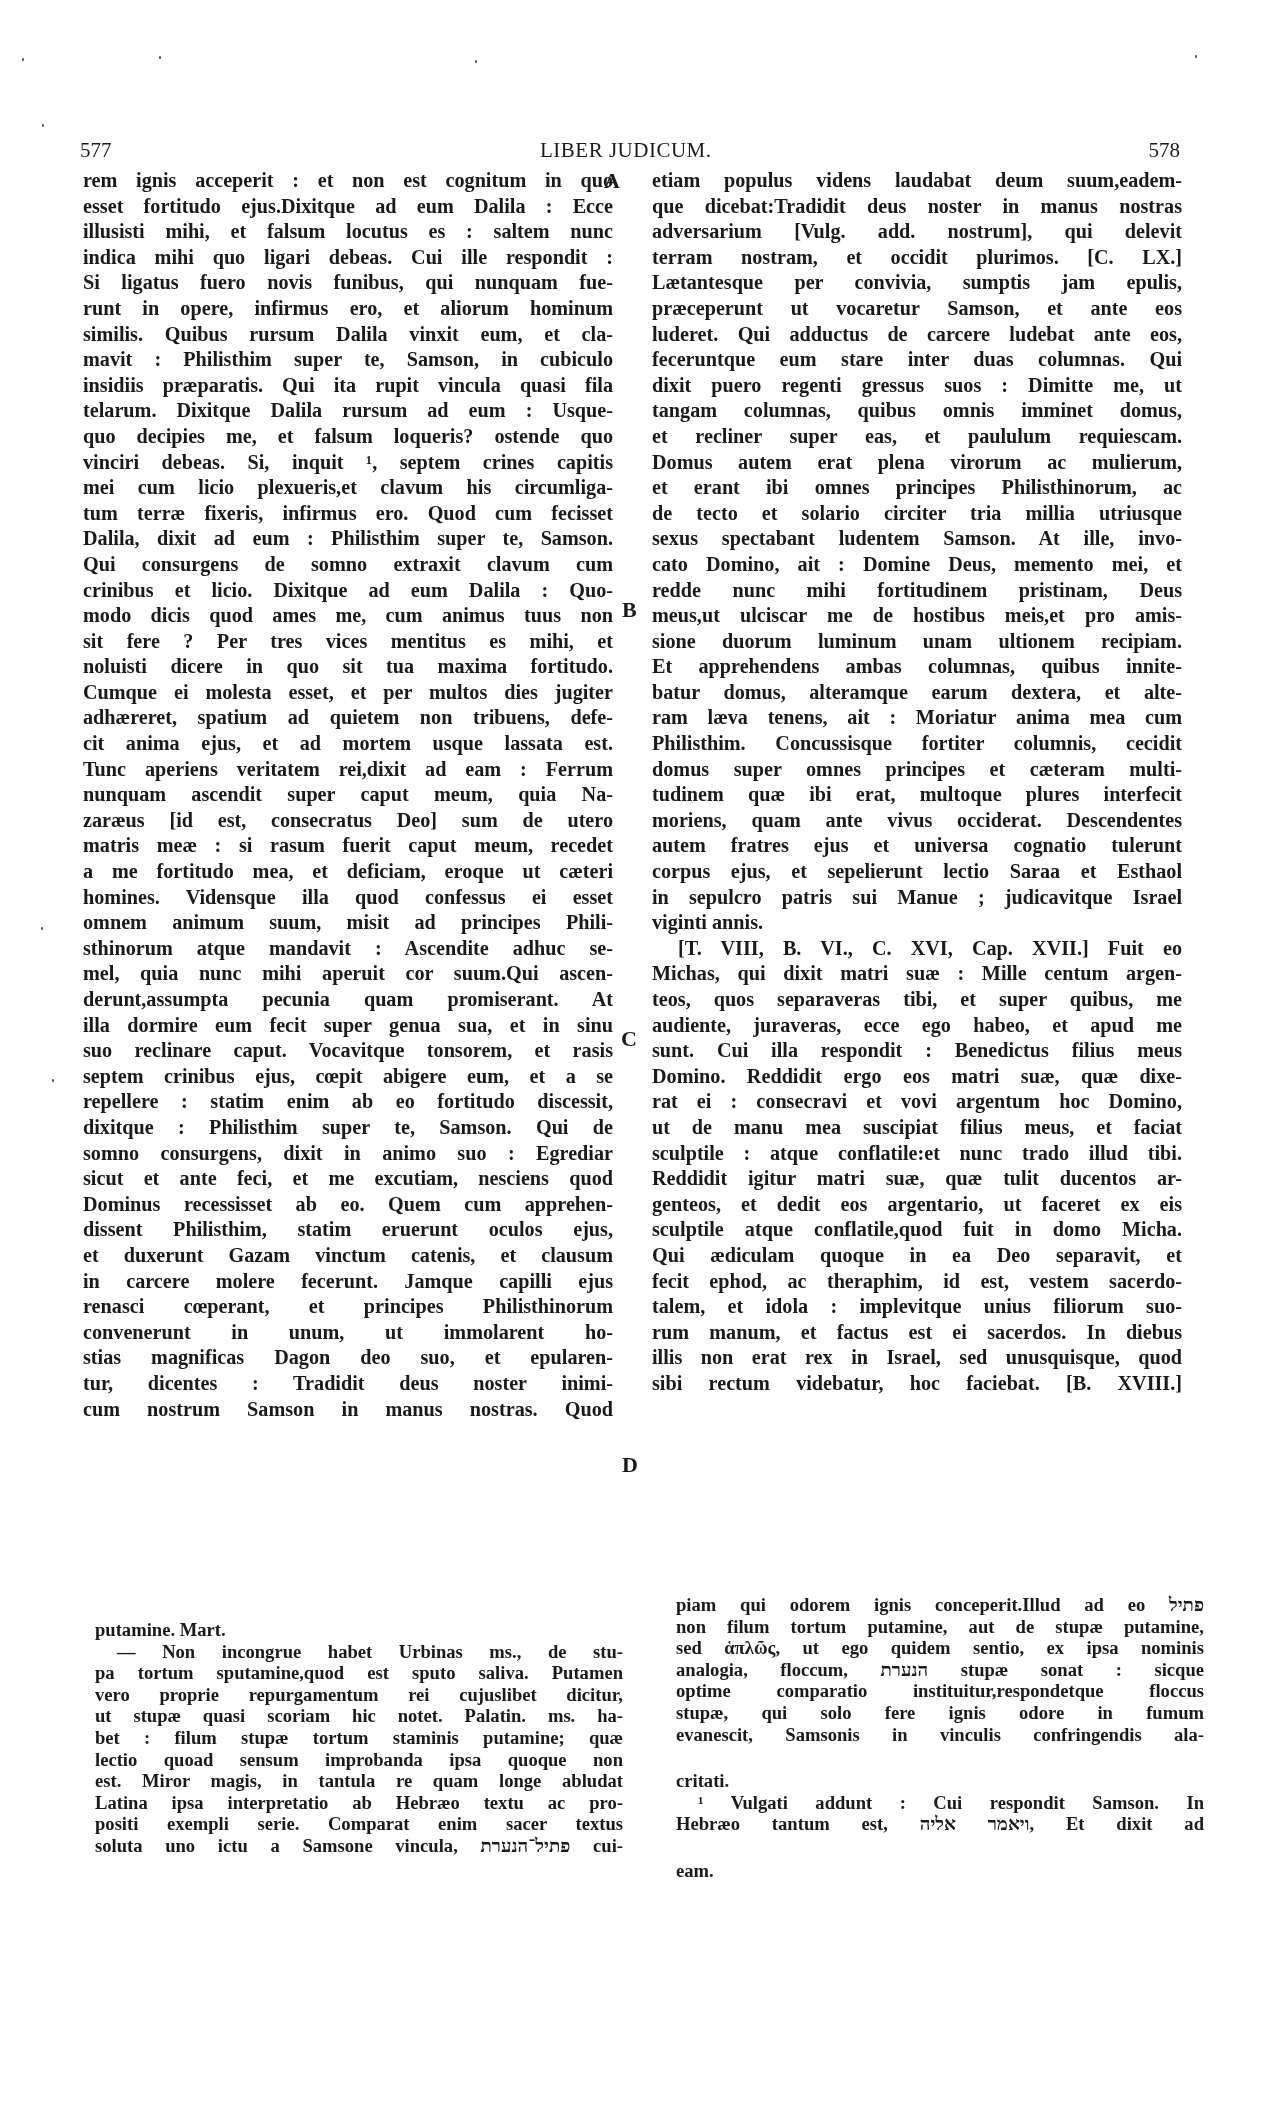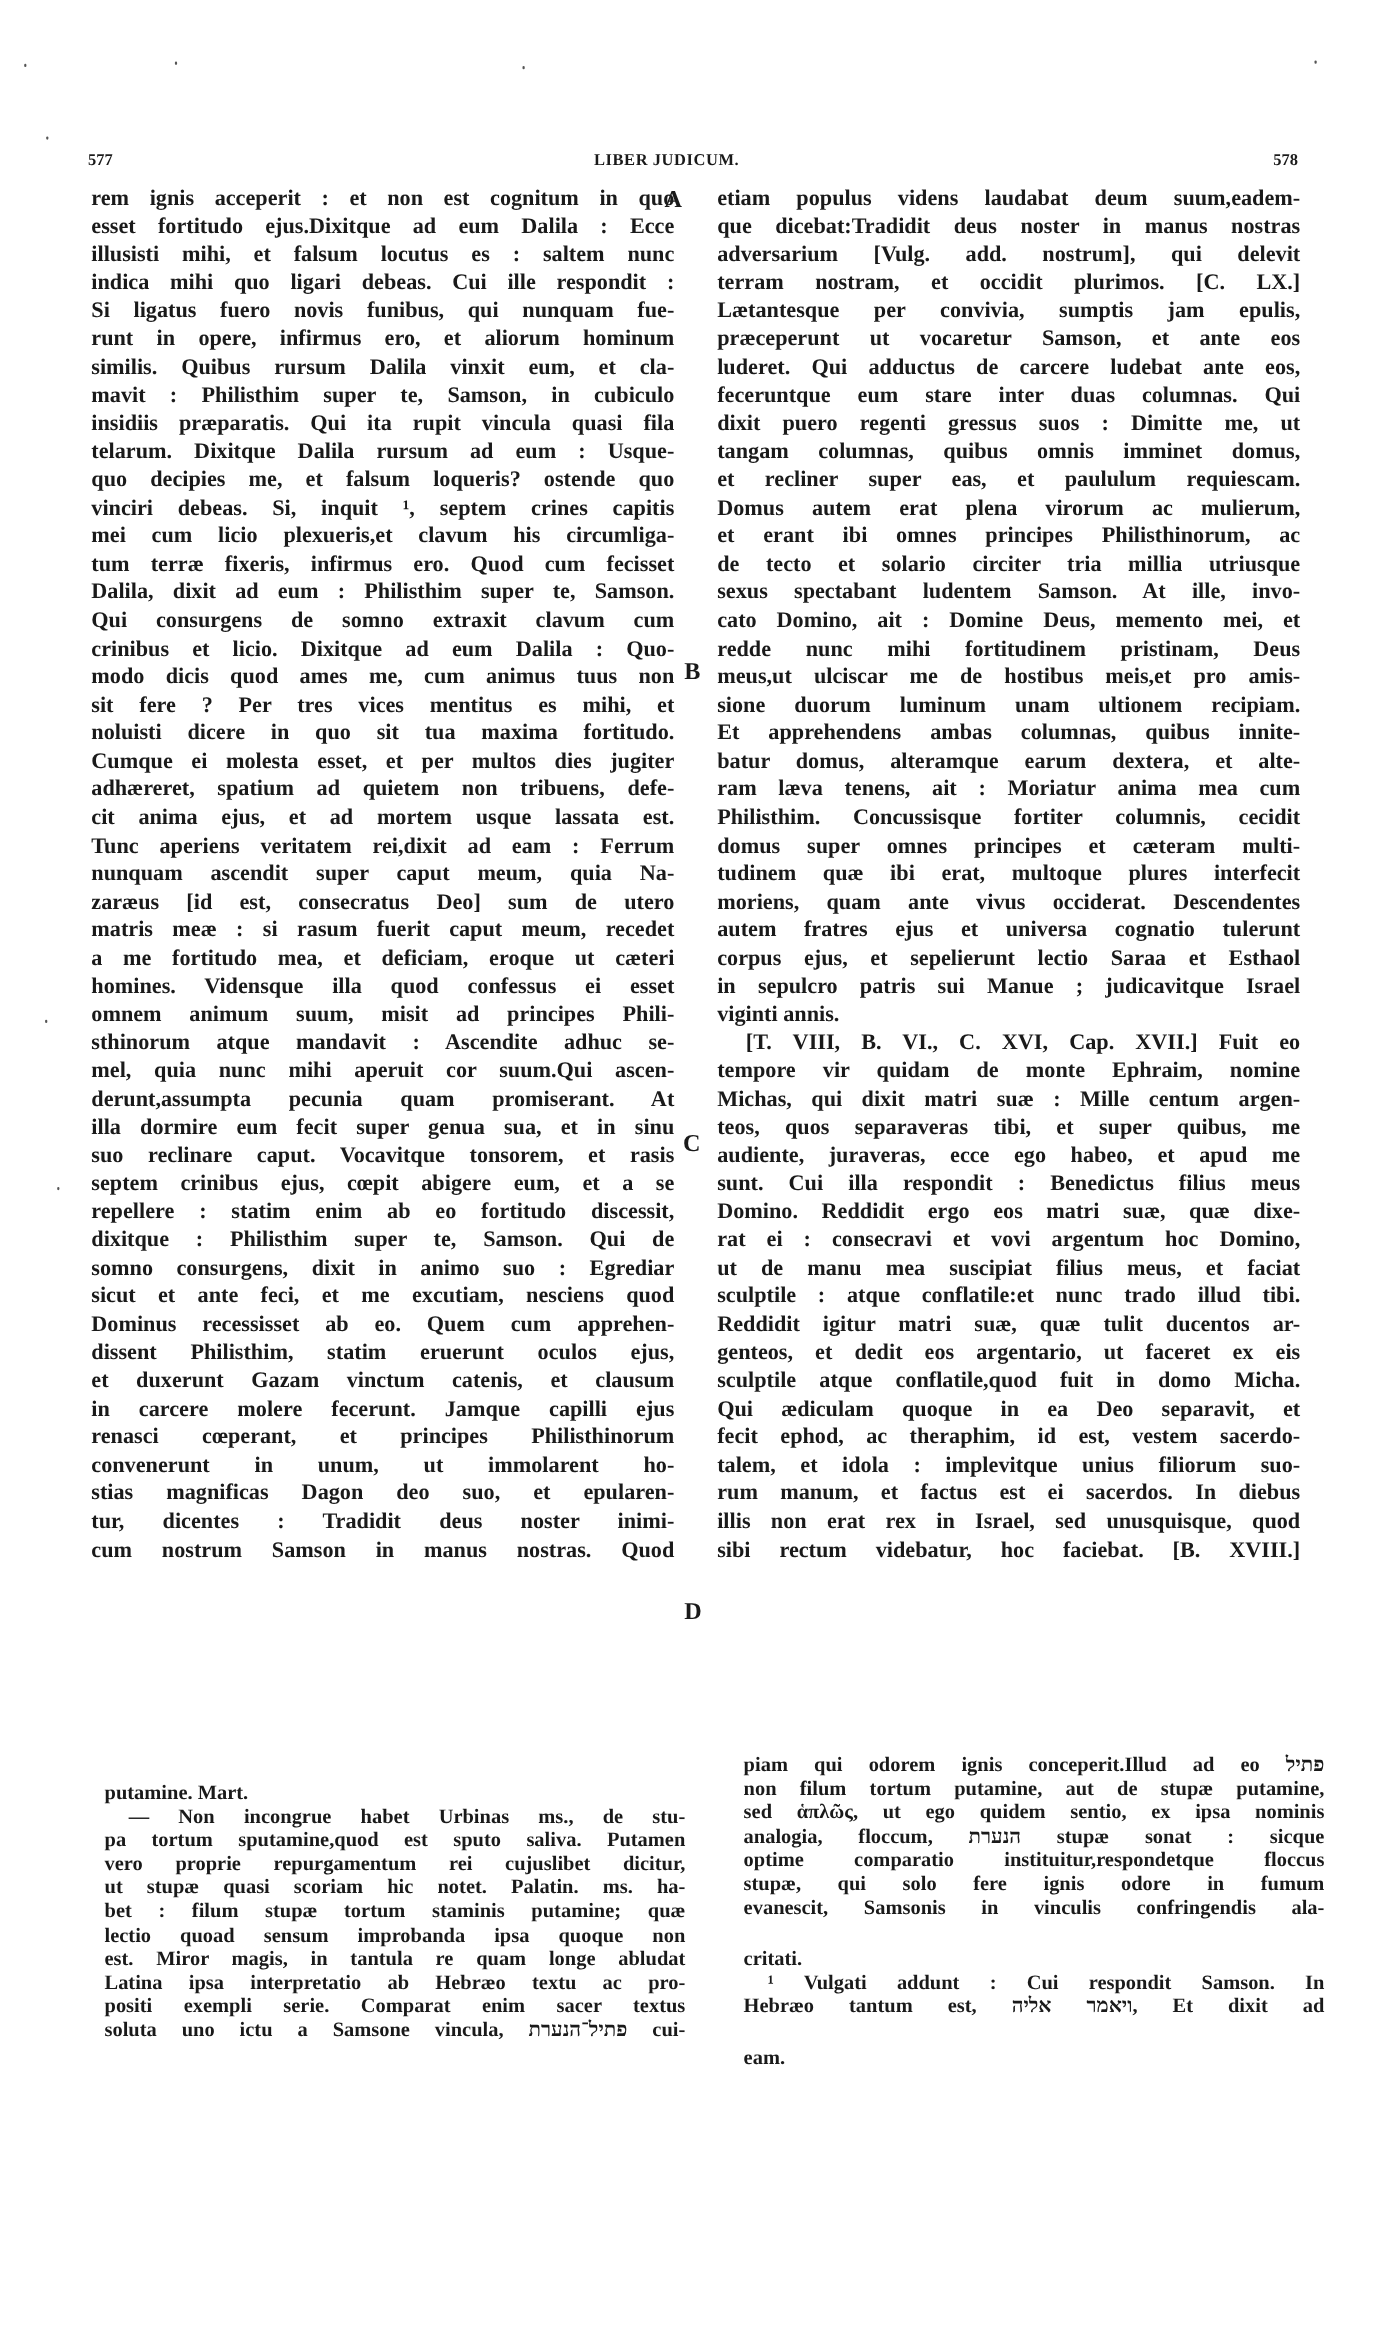--- a/index.html
+++ b/index.html
@@ -4,21 +4,21 @@
   <style>
     html, body { margin: 0; padding: 0; background: #ffffff; }
     body {
       width: 1263px; height: 2126px; position: relative; overflow: hidden;
       font-family: "Liberation Serif", "DejaVu Serif", serif;
       color: #1a1a1a;
     }
     .page { position: absolute; left: 0; top: 0; width: 1263px; height: 2126px; }
     .running-head {
       position: absolute; top: 138px; left: 80px; width: 1100px; height: 30px;
-      font-weight: bold; font-size: 15px;
+      font-weight: normal; font-size: 21px;
     }
     .running-head .pnum-left { position: absolute; left: 0; top: 0; }
     .running-head .title { position: absolute; left: 460px; top: 0; letter-spacing: 0.5px; }
     .running-head .pnum-right { position: absolute; right: 0; top: 0; }
 
     .col {
       position: absolute; top: 168px; width: 530px;
       font-size: 20.2px; line-height: 25.6px; font-weight: bold;
     }
     .col .line { white-space: nowrap; text-align: justify; text-align-last: justify; height: 25.6px; }
@@ -135,21 +135,20 @@
       <div class="line">ram læva tenens, ait : Moriatur anima mea cum</div>
       <div class="line">Philisthim. Concussisque fortiter columnis, cecidit</div>
       <div class="line">domus super omnes principes et cæteram multi-</div>
       <div class="line">tudinem quæ ibi erat, multoque plures interfecit</div>
       <div class="line">moriens, quam ante vivus occiderat. Descendentes</div>
       <div class="line">autem fratres ejus et universa cognatio tulerunt</div>
       <div class="line">corpus ejus, et sepelierunt lectio Saraa et Esthaol</div>
       <div class="line">in sepulcro patris sui Manue ; judicavitque Israel</div>
       <div class="line last">viginti annis.</div>
       <div class="line indent">[T. VIII, B. VI., C. XVI, Cap. XVII.] Fuit eo</div>
-      <div class="line">tempore vir quidam de monte Ephraim, nomine</div>
       <div class="line">Michas, qui dixit matri suæ : Mille centum argen-</div>
       <div class="line">teos, quos separaveras tibi, et super quibus, me</div>
       <div class="line">audiente, juraveras, ecce ego habeo, et apud me</div>
       <div class="line">sunt. Cui illa respondit : Benedictus filius meus</div>
       <div class="line">Domino. Reddidit ergo eos matri suæ, quæ dixe-</div>
       <div class="line">rat ei : consecravi et vovi argentum hoc Domino,</div>
       <div class="line">ut de manu mea suscipiat filius meus, et faciat</div>
       <div class="line">sculptile : atque conflatile:et nunc trado illud tibi.</div>
       <div class="line">Reddidit igitur matri suæ, quæ tulit ducentos ar-</div>
       <div class="line">genteos, et dedit eos argentario, ut faceret ex eis</div>

